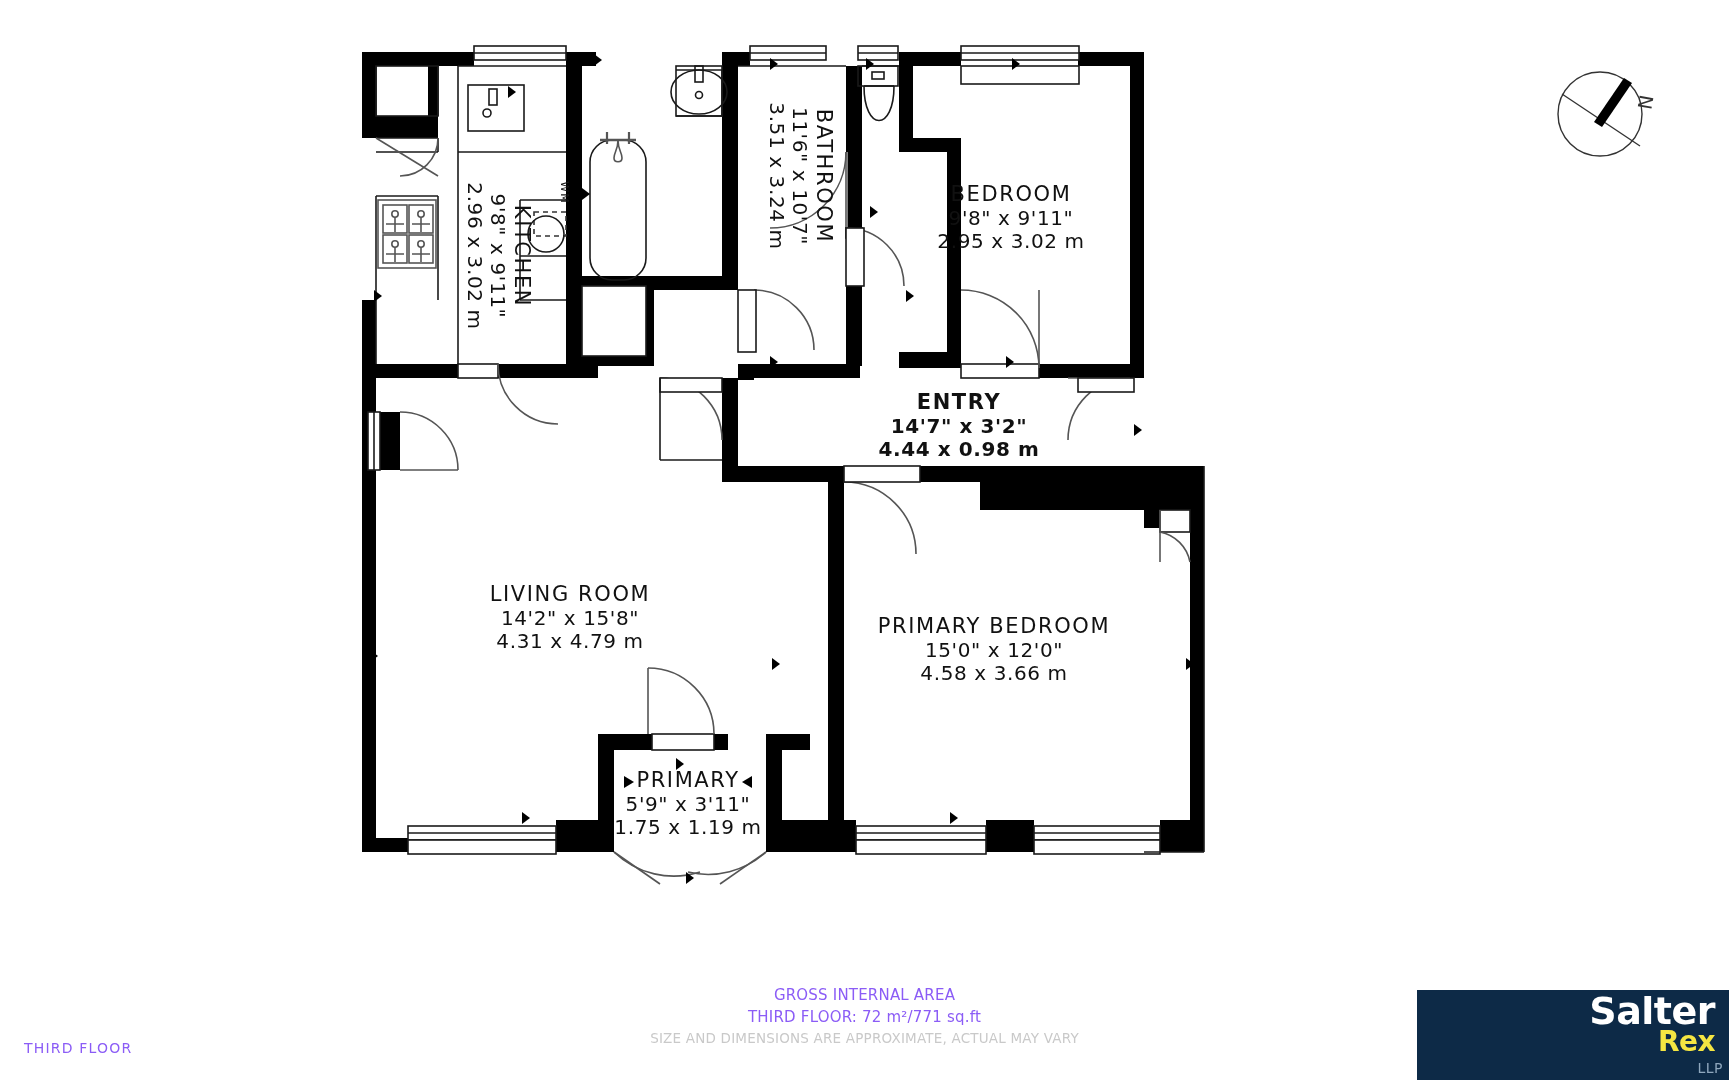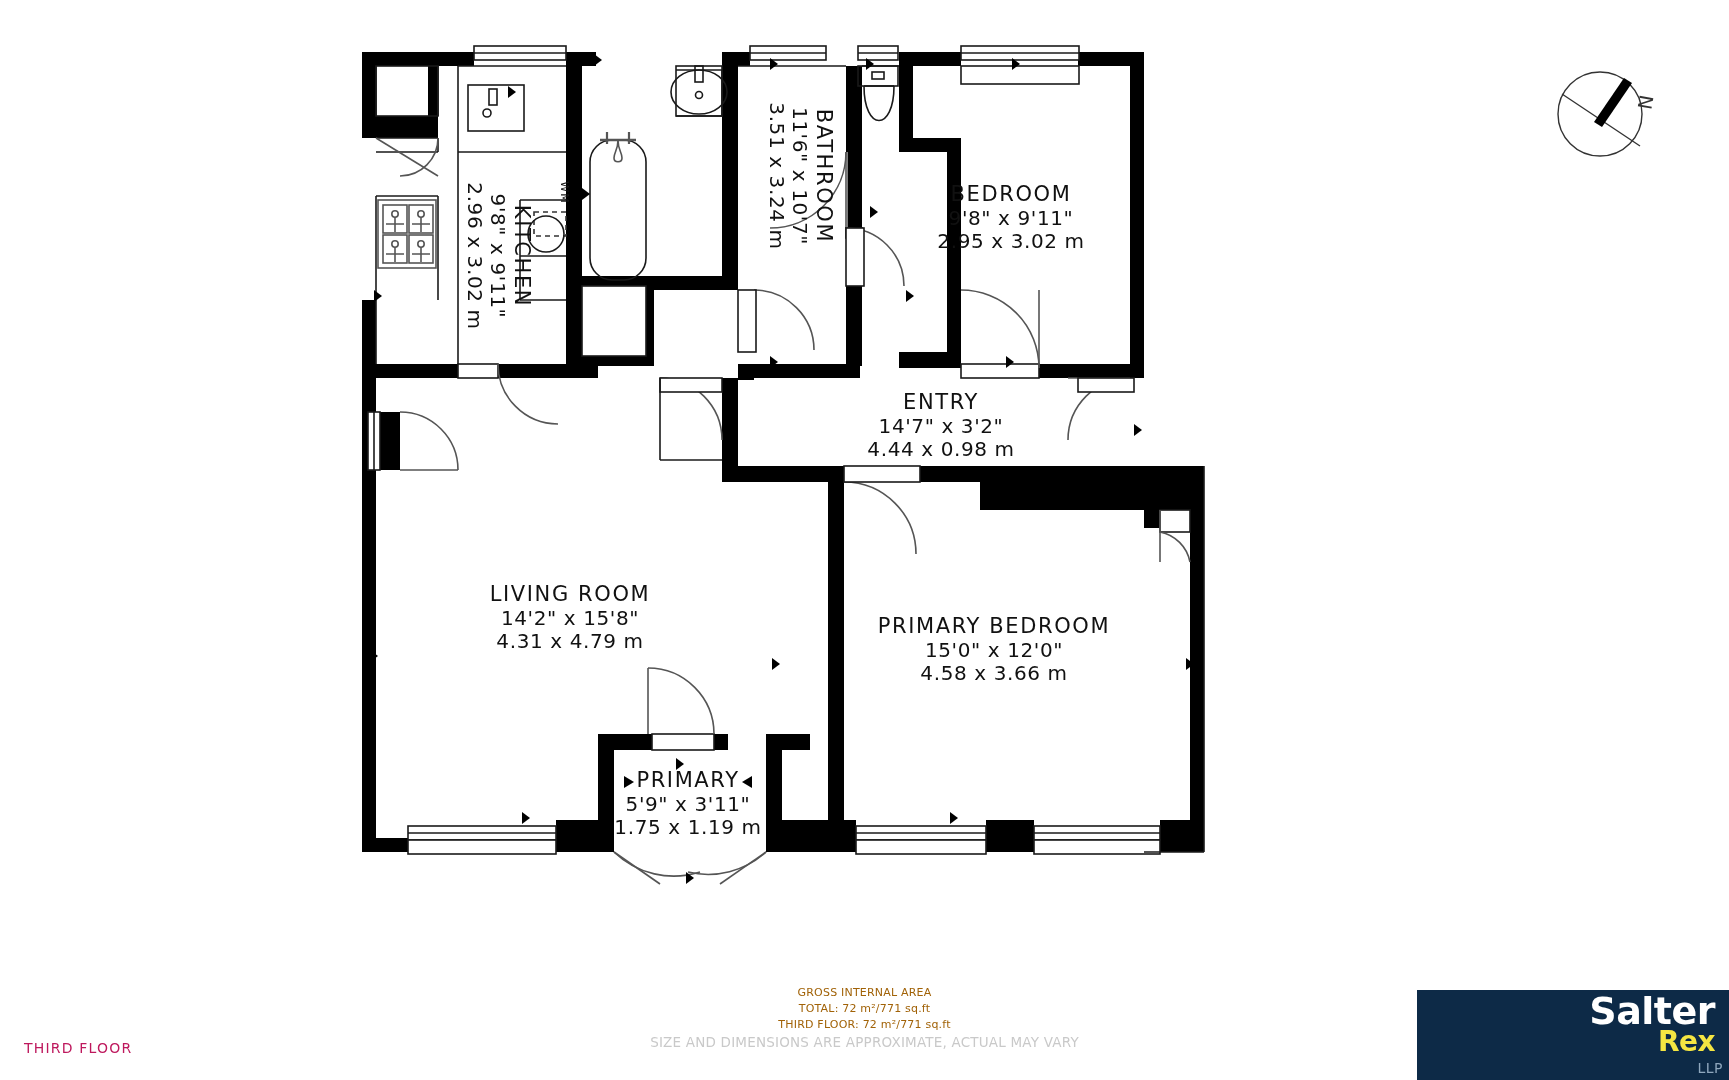--- a/index.html
+++ b/index.html
@@ -19,24 +19,24 @@
   .label .rm-dim{font-size:20px;letter-spacing:0.6px;}
   .label.rot{transform-origin:50% 50%;}
   .rot90{transform:rotate(90deg);}
   .small-rot{font-size:11px;letter-spacing:1px;}
 
   
   #footer-block{
     position:absolute;left:0;right:0;top:985px;text-align:center;
     font-family:"DejaVu Sans", sans-serif;
   }
-  #footer-block .fline{font-size:11px;color:#a16207;line-height:1.45;letter-spacing:0.2px;}
+  #footer-block .fline{font-size:15px;color:#8b5cf6;line-height:1.45;letter-spacing:0.2px;}
   #footer-block .fdisc{font-size:13.5px;color:#c9c9c9;line-height:1.45;letter-spacing:0.2px;}
   #floor-tag{
-    position:absolute;left:24px;top:1040px;font-size:14px;color:#be185d;
+    position:absolute;left:24px;top:1040px;font-size:14px;color:#8b5cf6;
     letter-spacing:1.2px;font-family:"DejaVu Sans", sans-serif;
   }
   
   #logo-box{
     position:absolute;left:1417px;top:990px;width:312px;height:90px;
     background:#0d2a47;overflow:hidden;
   }
   #logo-box .logo-inner{
     position:absolute;right:14px;top:4px;text-align:right;
     font-family:"DejaVu Sans", sans-serif;font-weight:bold;line-height:0.92;
@@ -316,21 +316,21 @@
   <div class="rm-dim">11'6" x 10'7"</div>
   <div class="rm-dim">3.51 x 3.24 m</div>
 </div>
 
 <div class="label" style="left:905px;top:182px;width:212px;">
   <div class="rm-name">BEDROOM</div>
   <div class="rm-dim">9'8" x 9'11"</div>
   <div class="rm-dim">2.95 x 3.02 m</div>
 </div>
 
-<div class="label" style="left:835px;top:390px;width:212px;">
+<div class="label" style="left:853px;top:390px;width:212px;font-weight:bold;">
   <div class="rm-name">ENTRY</div>
   <div class="rm-dim">14'7" x 3'2"</div>
   <div class="rm-dim">4.44 x 0.98 m</div>
 </div>
 
 <div class="label" style="left:462px;top:582px;width:216px;">
   <div class="rm-name">LIVING ROOM</div>
   <div class="rm-dim">14'2" x 15'8"</div>
   <div class="rm-dim">4.31 x 4.79 m</div>
 </div>
@@ -353,21 +353,20 @@
 
 <svg id="compass" viewBox="0 0 120 115">
   <circle cx="52" cy="62" r="42" fill="none" stroke="#333" stroke-width="1.4"></circle>
   <line x1="14" y1="42" x2="92" y2="94" stroke="#333" stroke-width="1.4"></line>
   <polygon points="46,70 76,26 84,31 54,75" fill="#000000"></polygon>
   <text x="92" y="42" font-family="DejaVu Sans, sans-serif" font-size="19" fill="#333" transform="rotate(100 92 42)">N</text>
 </svg>
 
 <div id="footer-block">
   <div class="fline">GROSS INTERNAL AREA</div>
-  <div class="fline">TOTAL: 72 m²/771 sq.ft</div>
   <div class="fline">THIRD FLOOR: 72 m²/771 sq.ft</div>
   <div class="fdisc">SIZE AND DIMENSIONS ARE APPROXIMATE, ACTUAL MAY VARY</div>
 </div>
 
 <div id="floor-tag">THIRD FLOOR</div>
 
 <div id="logo-box">
   <div class="logo-inner">
     <span class="logo-salter">Salter</span>
     <span class="logo-rex">Rex</span>

